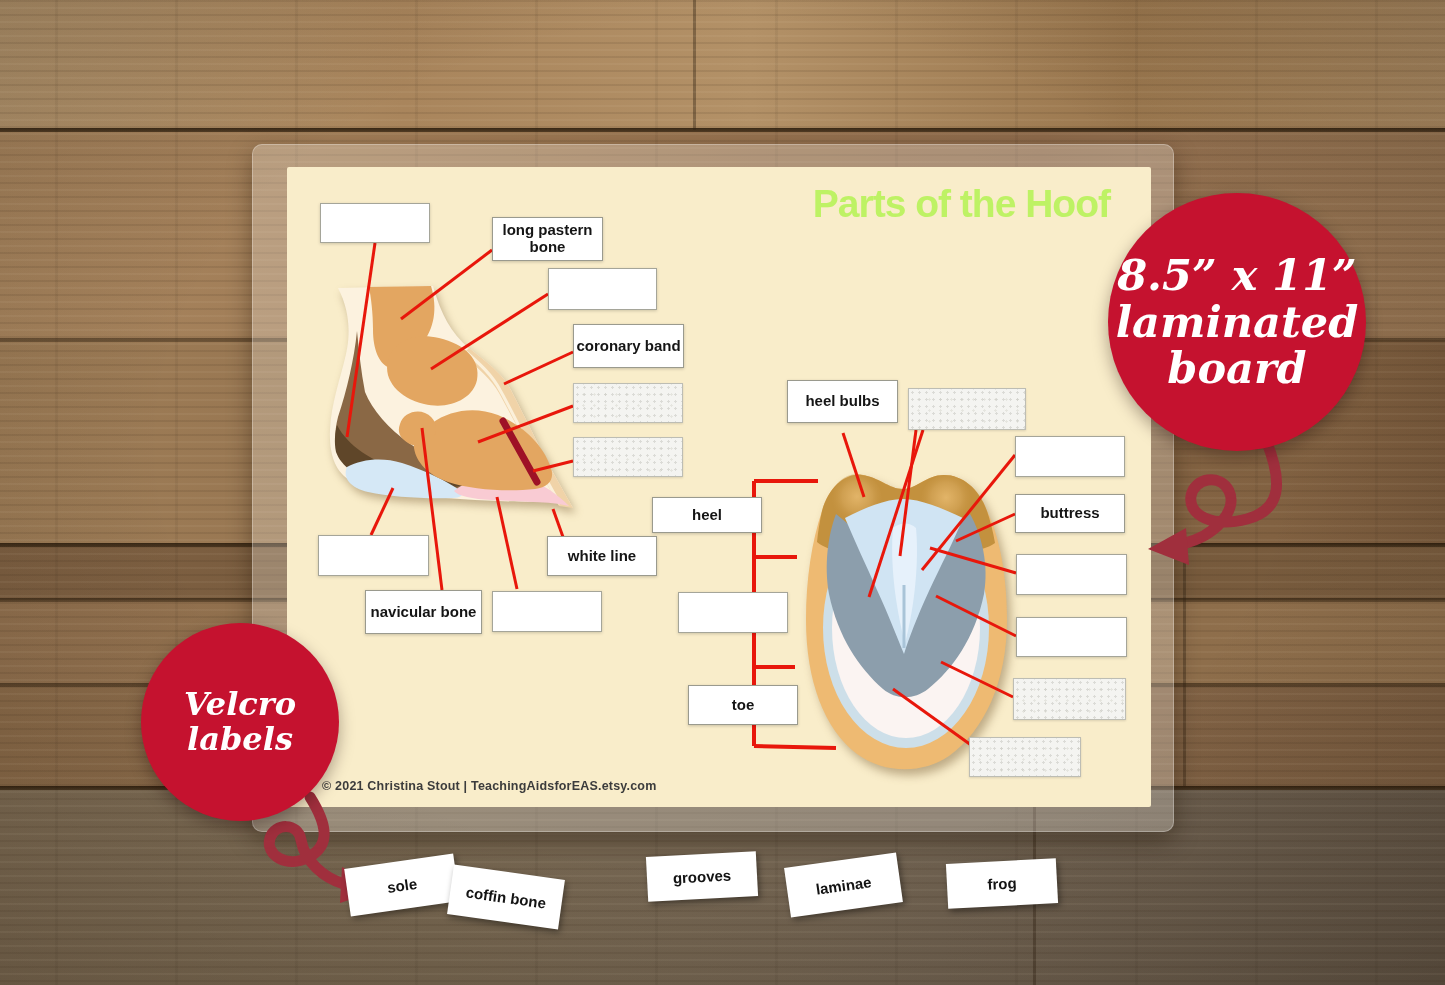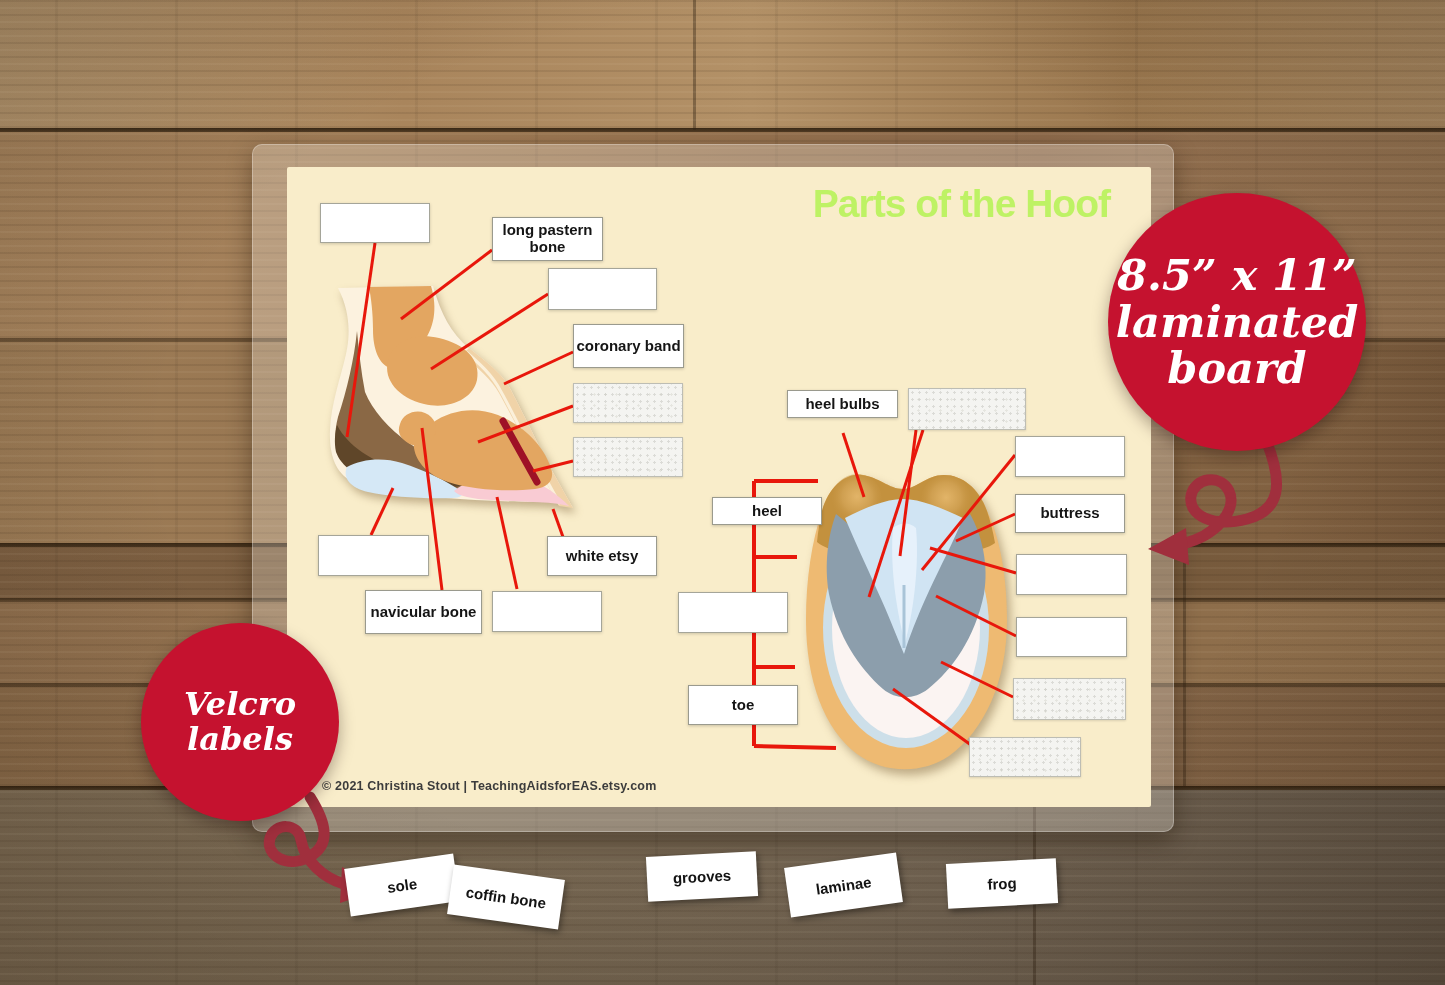--- a/index.html
+++ b/index.html
@@ -181,31 +181,31 @@
 
   <div class="blank" style="left:320px;top:203px;width:110px;height:40px"></div>
   <div class="lbl" style="left:492px;top:217px;width:111px;height:44px">long pastern bone</div>
   <div class="blank" style="left:548px;top:268px;width:109px;height:42px"></div>
   <div class="lbl" style="left:573px;top:324px;width:111px;height:44px">coronary band</div>
   <div class="vlc" style="left:573px;top:383px;width:110px;height:40px"></div>
   <div class="vlc" style="left:573px;top:437px;width:110px;height:40px"></div>
   <div class="blank" style="left:318px;top:535px;width:111px;height:41px"></div>
   <div class="lbl" style="left:365px;top:590px;width:117px;height:44px">navicular bone</div>
   <div class="blank" style="left:492px;top:591px;width:110px;height:41px"></div>
-  <div class="lbl" style="left:547px;top:536px;width:110px;height:40px">white etsy</div>
-
-  <div class="lbl" style="left:787px;top:390px;width:111px;height:28px">heel bulbs</div>
+  <div class="lbl" style="left:547px;top:536px;width:110px;height:40px">white line</div>
+
+  <div class="lbl" style="left:787px;top:380px;width:111px;height:43px">heel bulbs</div>
   <div class="vlc" style="left:908px;top:388px;width:118px;height:42px"></div>
   <div class="blank" style="left:1015px;top:436px;width:110px;height:41px"></div>
   <div class="lbl" style="left:1015px;top:494px;width:110px;height:39px">buttress</div>
   <div class="blank" style="left:1016px;top:554px;width:111px;height:41px"></div>
   <div class="blank" style="left:1016px;top:617px;width:111px;height:40px"></div>
   <div class="vlc" style="left:1013px;top:678px;width:113px;height:42px"></div>
   <div class="vlc" style="left:969px;top:737px;width:112px;height:40px"></div>
-  <div class="lbl" style="left:712px;top:497px;width:110px;height:28px">heel</div>
+  <div class="lbl" style="left:652px;top:497px;width:110px;height:36px">heel</div>
   <div class="blank" style="left:678px;top:592px;width:110px;height:41px"></div>
   <div class="lbl" style="left:688px;top:685px;width:110px;height:40px">toe</div>
 
   <div class="tile" style="left:347px;top:861px;width:110px;height:48px;transform:rotate(-8deg)">sole</div>
   <div class="tile" style="left:450px;top:872px;width:112px;height:50px;transform:rotate(8deg)">coffin bone</div>
   <div class="tile" style="left:647px;top:854px;width:110px;height:45px;transform:rotate(-3deg)">grooves</div>
   <div class="tile" style="left:787px;top:860px;width:113px;height:50px;transform:rotate(-8deg)">laminae</div>
   <div class="tile" style="left:947px;top:861px;width:110px;height:45px;transform:rotate(-3deg)">frog</div>
 
   <div class="badge badge-size">

